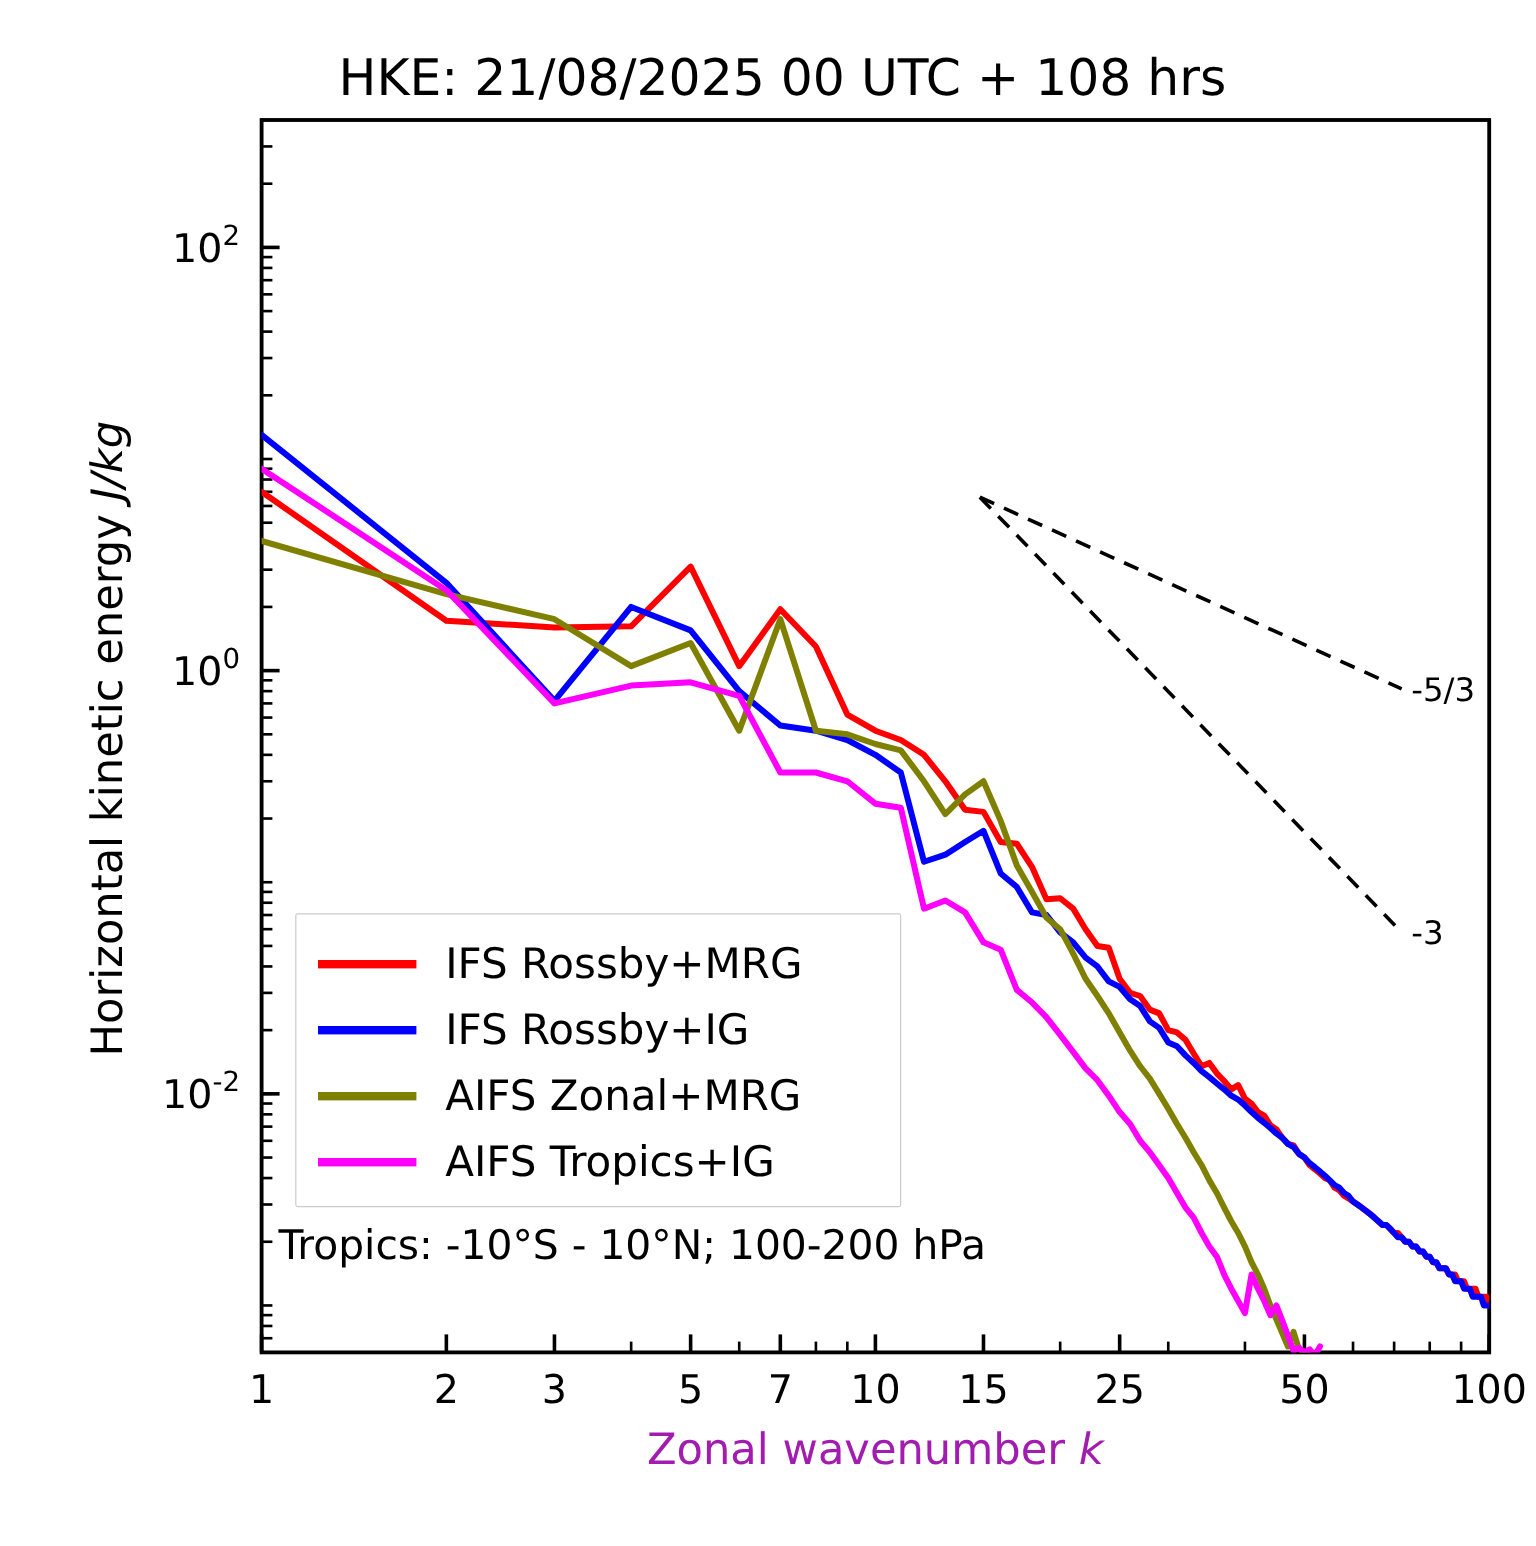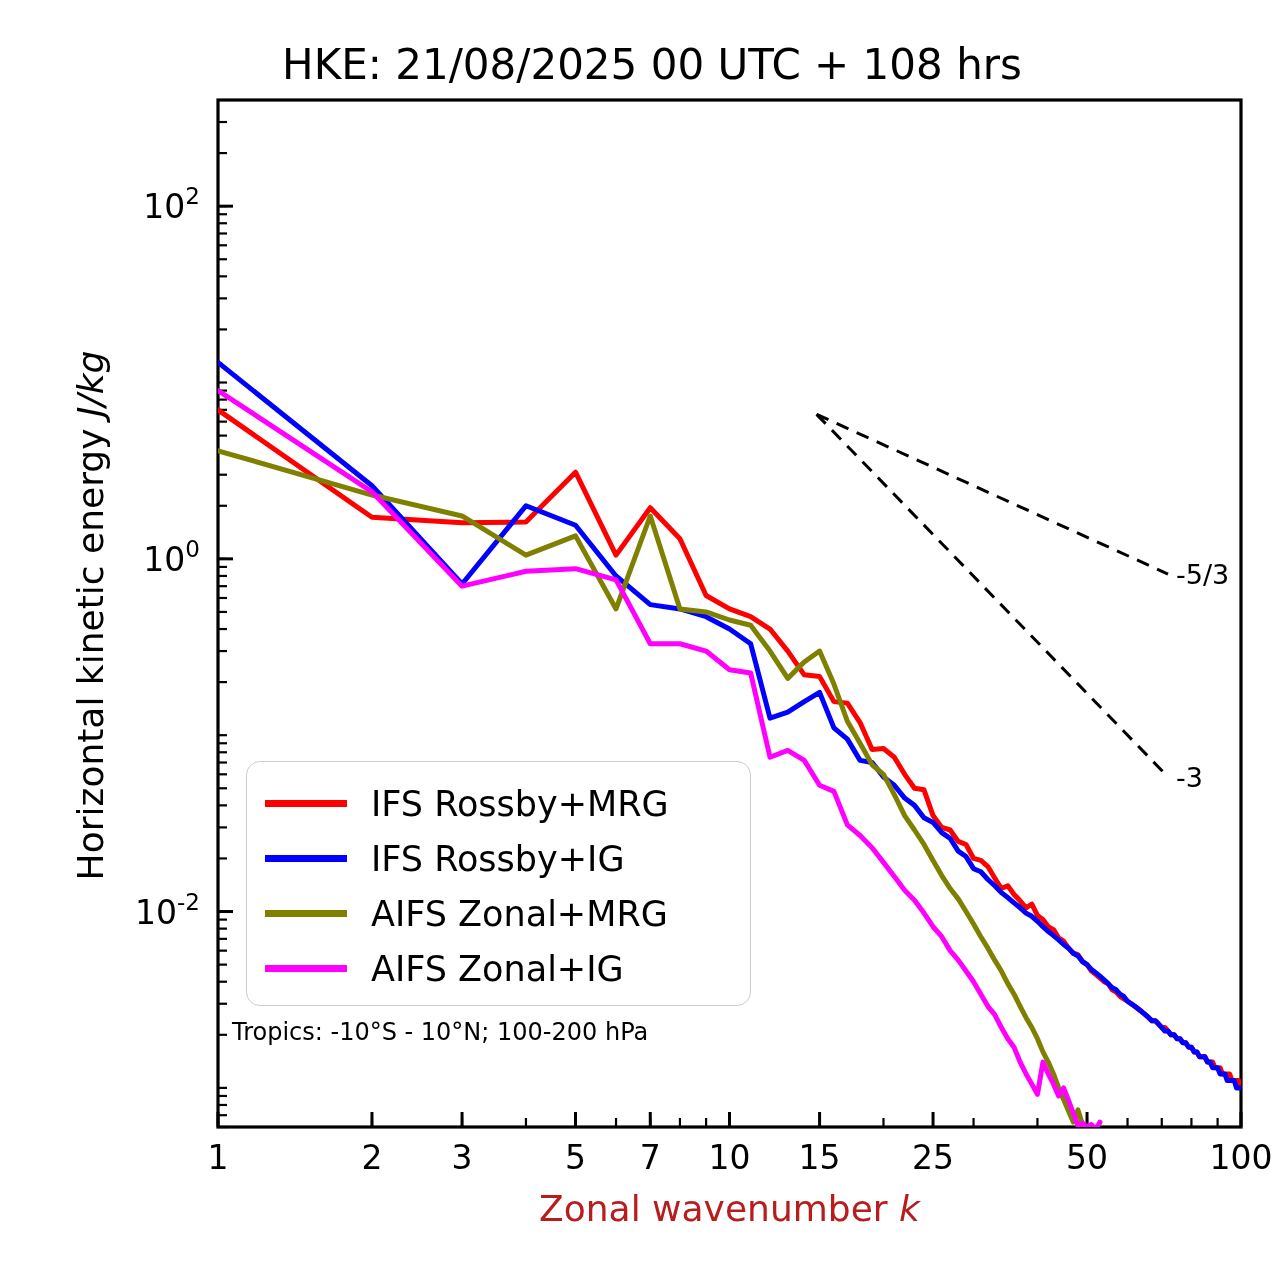--- a/index.html
+++ b/index.html
@@ -37,21 +37,21 @@
     color: #000000;
   }
   #ylabel .unit { font-style: italic; }
   #xlabel {
     position: absolute;
     left: 218px;
     top: 1188px;
     width: 1023px;
     text-align: center;
     font-size: 36px;
-    color: #b91c1c;
+    color: #a21caf;
   }
   #xlabel .sym { font-style: italic; }
   svg.plot {
     position: absolute;
     left: 0;
     top: 0;
   }
   .tick-label-y {
     font-size: 33px;
     fill: #000000;
@@ -70,21 +70,21 @@
     font-family: "DejaVu Sans", sans-serif;
   }
   #legend-box {
     position: absolute;
     left: 246px;
     top: 761px;
     width: 505px;
     height: 245px;
     background: #ffffff;
     border: 1px solid #cccccc;
-    border-radius: 14px;
+    border-radius: 2px;
     box-sizing: border-box;
     padding: 14px 18px 10px 18px;
   }
   .legend-row {
     display: flex;
     align-items: center;
     height: 55px;
   }
   .legend-swatch {
     width: 82px;
@@ -94,21 +94,21 @@
   }
   .legend-text {
     font-size: 35px;
     color: #000000;
     white-space: nowrap;
   }
   #region-note {
     position: absolute;
     left: 232px;
     top: 1018px;
-    font-size: 24px;
+    font-size: 34px;
     color: #000000;
     white-space: nowrap;
   }
 </style>
 </head>
 <body>
 
 <div id="page">
 
   <div id="chart-title">HKE: 21/08/2025 00 UTC + 108 hrs</div>
@@ -241,19 +241,19 @@
     <div class="legend-row">
       <span class="legend-swatch" style="background: rgb(0, 0, 255);"></span>
       <span class="legend-text">IFS Rossby+IG</span>
     </div>
     <div class="legend-row">
       <span class="legend-swatch" style="background: rgb(128, 128, 0);"></span>
       <span class="legend-text">AIFS Zonal+MRG</span>
     </div>
     <div class="legend-row">
       <span class="legend-swatch" style="background: rgb(255, 0, 255);"></span>
-      <span class="legend-text">AIFS Zonal+IG</span>
+      <span class="legend-text">AIFS Tropics+IG</span>
     </div>
   </div>
 
   <div id="region-note">Tropics: -10°S - 10°N; 100-200 hPa</div>
 
 </div>
 
 </body></html>

